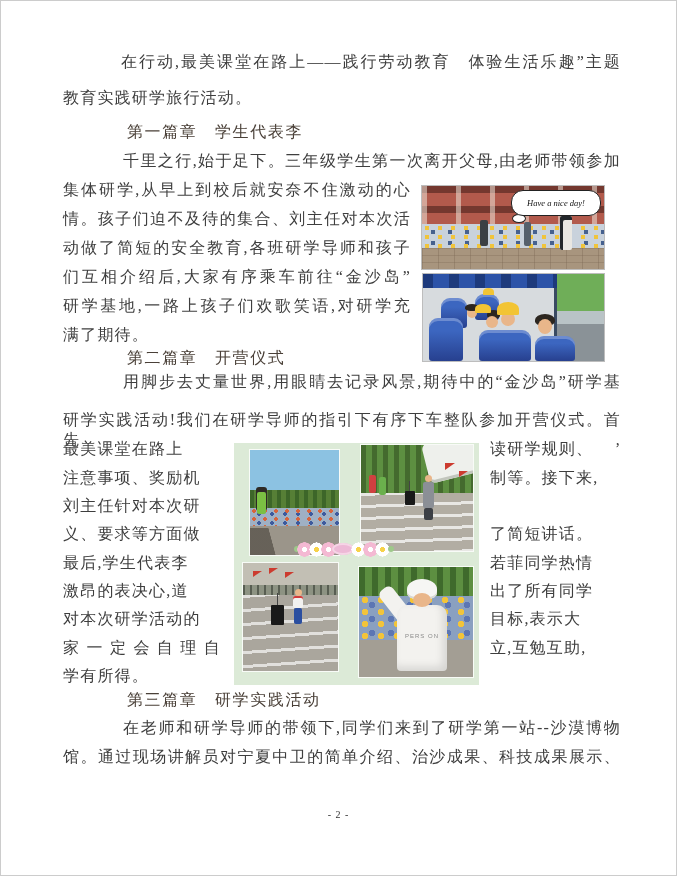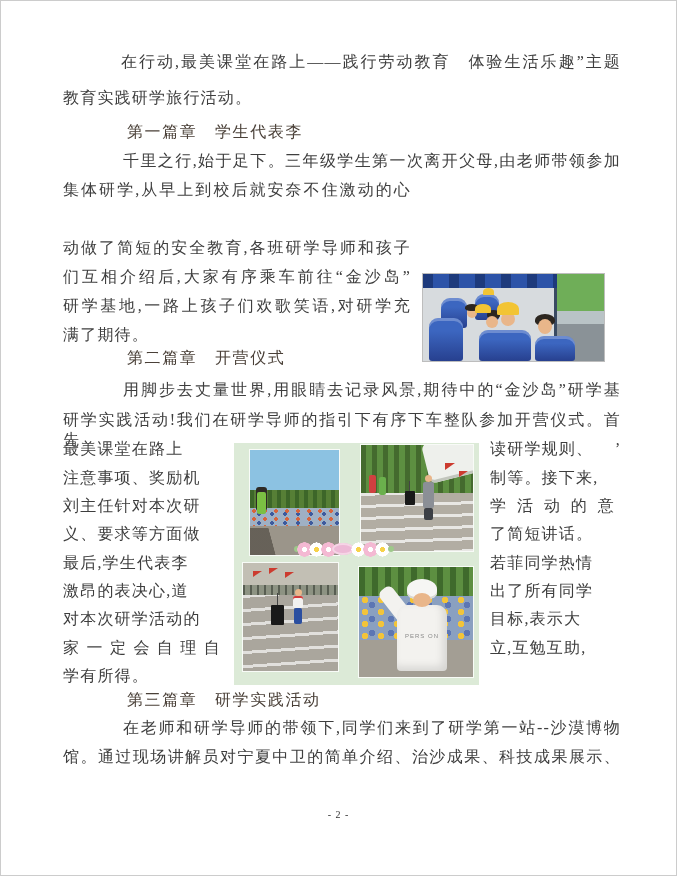--- a/index.html
+++ b/index.html
@@ -105,54 +105,64 @@
 <body>
 
 <div class="page">
 
   <div class="tline fill" style="top:51px;left:120px;width:500px">在行动,最美课堂在路上——践行劳动教育　体验生活乐趣”主题</div>
   <div class="tline" style="top:87px;left:62px;width:558px">教育实践研学旅行活动。</div>
 
   <div class="tline heading" style="top:121px;left:126px">第一篇章　学生代表李</div>
   <div class="tline fill" style="top:150px;left:122px;width:498px">千里之行,始于足下。三年级学生第一次离开父母,由老师带领参加</div>
   <div class="tline fill" style="top:179px;left:62px;width:348px">集体研学,从早上到校后就安奈不住激动的心</div>
+  <div class="tline fill" style="top:208px;left:62px;width:348px">情。孩子们迫不及待的集合、刘主任对本次活</div>
   <div class="tline fill" style="top:237px;left:62px;width:348px">动做了简短的安全教育,各班研学导师和孩子</div>
   <div class="tline fill" style="top:266px;left:62px;width:348px">们互相介绍后,大家有序乘车前往“金沙岛”</div>
   <div class="tline fill" style="top:295px;left:62px;width:348px">研学基地,一路上孩子们欢歌笑语,对研学充</div>
   <div class="tline" style="top:324px;left:62px">满了期待。</div>
 
   <div class="tline heading" style="top:347px;left:126px">第二篇章　开营仪式</div>
-  <div class="tline fill" style="top:379px;left:122px;width:498px">用脚步去丈量世界,用眼睛去记录风景,期待中的“金沙岛”研学基</div>
+  <div class="tline fill" style="top:371px;left:122px;width:498px">用脚步去丈量世界,用眼睛去记录风景,期待中的“金沙岛”研学基</div>
   <div class="tline fill" style="top:409px;left:62px;width:558px">研学实践活动!我们在研学导师的指引下有序下车整队参加开营仪式。首先,</div>
 
   <div class="tline" style="top:438px;left:62px;width:170px">最美课堂在路上</div>
   <div class="tline" style="top:467px;left:62px;width:170px">注意事项、奖励机</div>
   <div class="tline" style="top:495px;left:62px;width:170px">刘主任针对本次研</div>
   <div class="tline" style="top:523px;left:62px;width:170px">义、要求等方面做</div>
   <div class="tline" style="top:552px;left:62px;width:170px">最后,学生代表李</div>
   <div class="tline" style="top:580px;left:62px;width:170px">激昂的表决心,道</div>
   <div class="tline" style="top:608px;left:62px;width:170px">对本次研学活动的</div>
   <div class="tline fill" style="top:637px;left:62px;width:158px">家一定会自理自</div>
   <div class="tline" style="top:665px;left:62px">学有所得。</div>
 
   <div class="tline" style="top:438px;left:489px;width:131px">读研学规则、</div>
   <div class="tline" style="top:467px;left:489px;width:131px">制等。接下来,</div>
-  <div class="tline fill" style="top:495px;left:489px;width:125px">学活动的意</div>
   <div class="tline" style="top:552px;left:489px;width:131px">若菲同学热情</div>
   <div class="tline" style="top:523px;left:489px;width:131px">了简短讲话。</div>
   <div class="tline" style="top:580px;left:489px;width:131px">出了所有同学</div>
   <div class="tline" style="top:608px;left:489px;width:131px">目标,表示大</div>
   <div class="tline" style="top:637px;left:489px;width:131px">立,互勉互助,</div>
 
   <div class="tline heading" style="top:689px;left:126px">第三篇章　研学实践活动</div>
   <div class="tline fill" style="top:717px;left:122px;width:498px">在老师和研学导师的带领下,同学们来到了研学第一站--沙漠博物</div>
   <div class="tline fill" style="top:746px;left:62px;width:558px">馆。通过现场讲解员对宁夏中卫的简单介绍、治沙成果、科技成果展示、</div>
 
   <div class="pagenum" style="top:808px">- 2 -</div>
 
+  <div class="photo" style="left:420px;top:184px;width:182px;height:83px;">
+    <div class="pa-building"></div>
+    <div class="pa-crowd"></div>
+    <div class="pa-ground"></div>
+    <div class="pa-fig" style="left:58px;top:34px;width:8px;height:26px;background:#3a3f44"></div>
+    <div class="pa-fig" style="left:102px;top:36px;width:7px;height:24px;background:#55606c"></div>
+    <div class="pa-fig" style="left:138px;top:30px;width:12px;height:34px;background:#e9e7e2;box-shadow:inset 3px 4px 0 #23272b"></div>
+    <div class="pa-bubble-tail"></div>
+    <div class="pa-bubble">Have a nice day!</div>
+  </div>
 
   <div class="photo" style="left:421px;top:272px;width:181px;height:87px;">
     <div class="pb-base"></div>
     <div class="pb-window"></div>
     <div class="pb-curtain"></div>
     <div class="seat" style="left:18px;top:24px;width:26px;height:30px"></div>
     <div class="seat" style="left:52px;top:20px;width:24px;height:26px"></div>
     <div class="cap" style="left:60px;top:14px;width:11px;height:7px"></div>
     <div class="face" style="left:44px;top:34px;width:10px;height:10px"></div>
     <div class="hair" style="left:42px;top:30px;width:14px;height:7px"></div>

